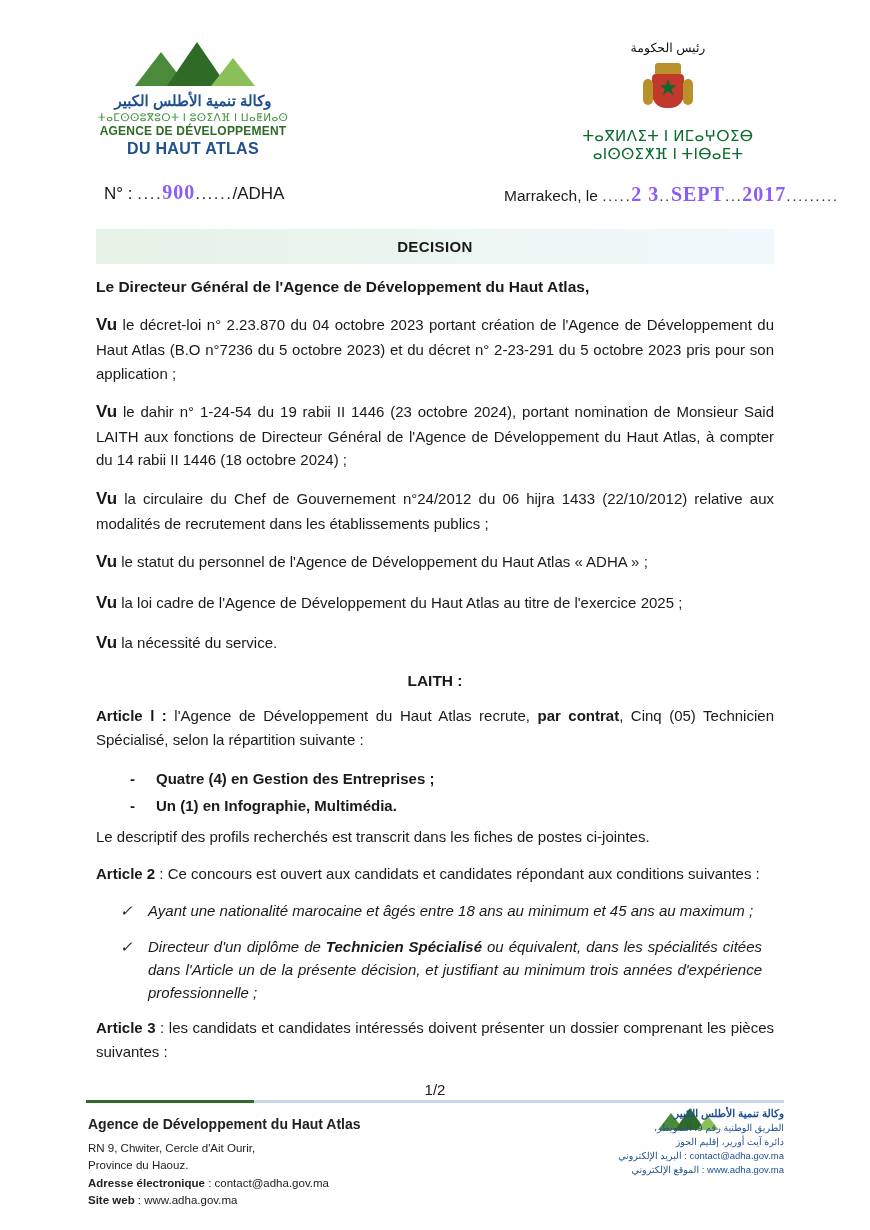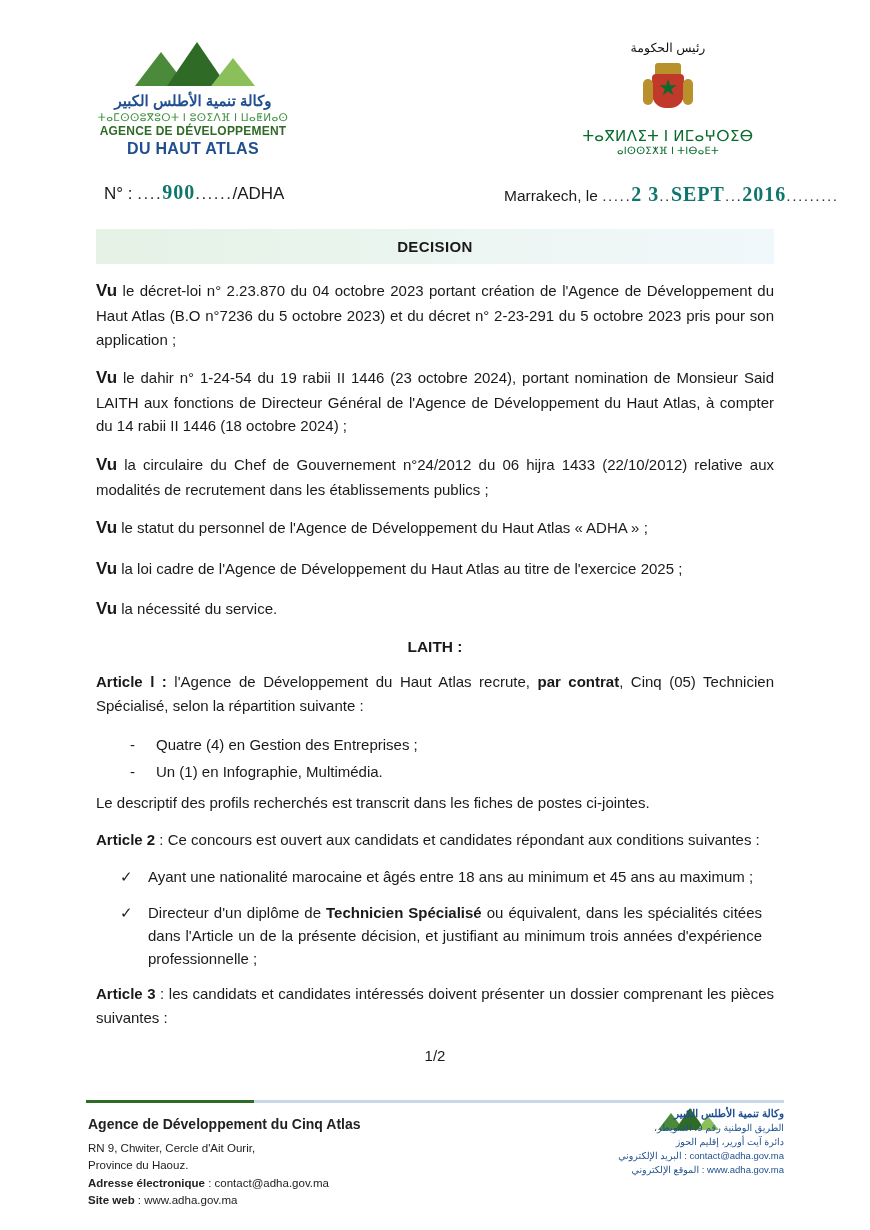--- a/index.html
+++ b/index.html
@@ -154,41 +154,41 @@
   }
   .emblem .lion-l { left: 1px; }
   .emblem .lion-r { right: 1px; }
   .state-tif {
     font-size: 15px;
     color: #0a6b2d;
     letter-spacing: 0.4px;
     line-height: 1.3;
   }
   .state-tif2 {
-    font-size: 10px;
+    font-size: 15px;
     color: #0a6b2d;
     letter-spacing: 0.3px;
   }
 
   
   .refline {
     position: relative;
     height: 44px;
     margin: 0 0 4px 0;
   }
   .ref-left {
     position: absolute;
     left: 104px;
     top: 6px;
     font-size: 17px;
     white-space: nowrap;
   }
   .hand {
     font-family: "Liberation Serif", serif;
-    color: #0f766e;
+    color: #8b5cf6;
     font-weight: bold;
     font-size: 20px;
     letter-spacing: 1px;
   }
   .dots { letter-spacing: 1.5px; color: #333; }
   .ref-right {
     position: absolute;
     left: 504px;
     top: 8px;
     font-size: 15.5px;
@@ -235,32 +235,34 @@
   ul.dashlist {
     list-style: none;
     margin: 2px 0 6px 0;
     padding-left: 34px;
   }
   ul.dashlist li {
     font-size: 15px;
     line-height: 1.8;
     position: relative;
     padding-left: 26px;
+    font-weight: bold;
   }
   ul.dashlist li:before {
     content: "-";
     position: absolute;
     left: 0;
     top: 0;
   }
 
   ul.checklist {
     list-style: none;
     margin: 8px 12px 8px 0;
     padding-left: 22px;
+    font-style: italic;
   }
   ul.checklist li {
     font-size: 15px;
     line-height: 1.55;
     text-align: justify;
     position: relative;
     padding-left: 30px;
     margin-bottom: 12px;
   }
   ul.checklist li:before {
@@ -367,28 +369,29 @@
       <div class="state-tif">ⵜⴰⴳⵍⴷⵉⵜ ⵏ ⵍⵎⴰⵖⵔⵉⴱ</div>
       <div class="state-tif2">ⴰⵏⵙⵙⵉⵅⴼ ⵏ ⵜⵏⴱⴰⴹⵜ</div>
     </div>
   </div>
 
   <div class="refline">
     <div class="ref-left">
       <span>N° : </span><span class="dots">....</span><span class="hand">900</span><span class="dots">......</span><span>/ADHA</span>
     </div>
     <div class="ref-right">
-      <span>Marrakech, le </span><span class="dots">.....</span><span class="hand">2 3</span><span class="dots">..</span><span class="hand">SEPT</span><span class="dots">...</span><span class="hand">2016</span><span class="dots">.........</span>
+      <span>Marrakech, le </span><span class="dots">.....</span><span class="hand">2 3</span><span class="dots">..</span><span class="hand">SEPT</span><span class="dots">...</span><span class="hand">2017</span><span class="dots">.........</span>
     </div>
   </div>
 
   <div class="content">
 
     <div class="decision-title">DECISION</div>
 
+    <div class="lead">Le Directeur Général de l'Agence de Développement du Haut Atlas,</div>
 
     <p class="para"><span class="vu">Vu</span><span> le décret-loi n° 2.23.870 du 04 octobre 2023 portant création de l'Agence de Développement du Haut Atlas (B.O n°7236 du 5 octobre 2023) et du décret n° 2-23-291 du 5 octobre 2023 pris pour son application ;</span></p>
 
     <p class="para"><span class="vu">Vu</span><span> le dahir n° 1-24-54 du 19 rabii II 1446 (23 octobre 2024), portant nomination de Monsieur Said LAITH aux fonctions de Directeur Général de l'Agence de Développement du Haut Atlas, à compter du 14 rabii II 1446 (18 octobre 2024) ;</span></p>
 
     <p class="para"><span class="vu">Vu</span><span> la circulaire du Chef de Gouvernement n°24/2012 du 06 hijra 1433 (22/10/2012) relative aux modalités de recrutement dans les établissements publics ;</span></p>
 
     <p class="para"><span class="vu">Vu</span><span> le statut du personnel de l'Agence de Développement du Haut Atlas « ADHA » ;</span></p>
 
     <p class="para"><span class="vu">Vu</span><span> la loi cadre de l'Agence de Développement du Haut Atlas au titre de l'exercice 2025 ;</span></p>
@@ -415,21 +418,21 @@
 
     <p class="para"><span class="art-label">Article 3</span><span> : les candidats et candidates intéressés doivent présenter un dossier comprenant les pièces suivantes :</span></p>
 
     <div class="pagenum">1/2</div>
   </div>
 
   <div class="footer">
     <div class="footer-rule"></div>
 
     <div class="footer-left">
-      <div class="ftitle">Agence de Développement  du Cinq Atlas</div>
+      <div class="ftitle">Agence de Développement  du Haut Atlas</div>
       <div>RN 9, Chwiter, Cercle d'Ait Ourir,</div>
       <div>Province du Haouz.</div>
       <div><span class="b">Adresse électronique</span><span> : contact@adha.gov.ma</span></div>
       <div><span class="b">Site web</span><span> : www.adha.gov.ma</span></div>
     </div>
 
     <div class="footer-logo">
       <span class="f-mtn l"></span>
       <span class="f-mtn m"></span>
       <span class="f-mtn r"></span>

